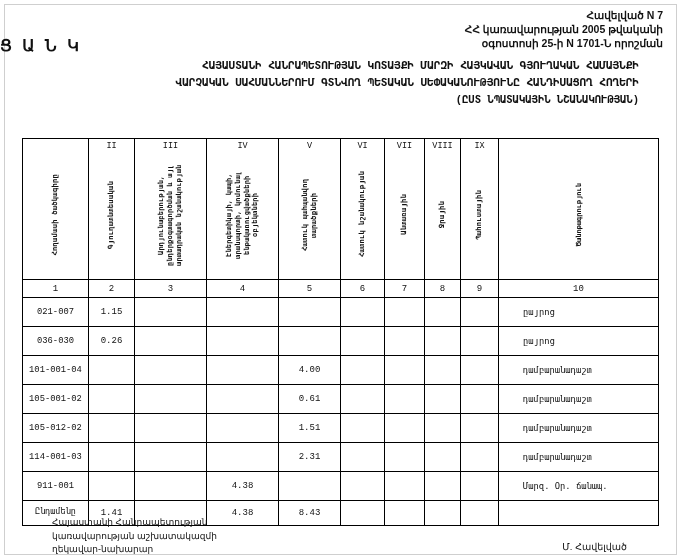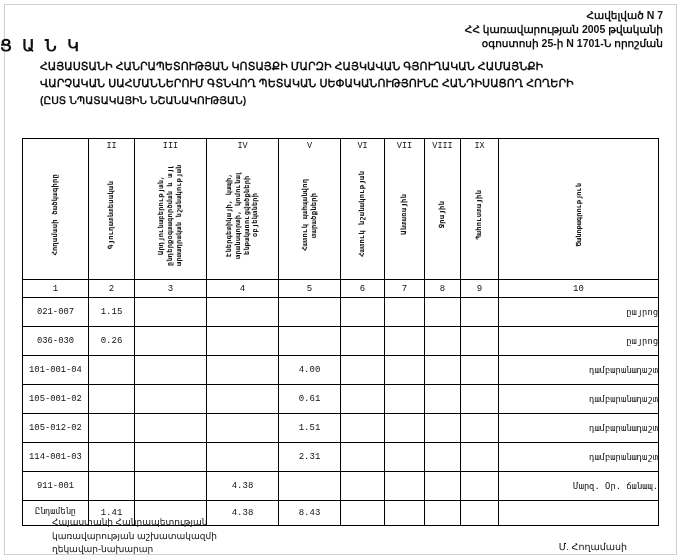--- a/index.html
+++ b/index.html
@@ -44,25 +44,25 @@
     font-size: 16px;
     font-weight: bold;
     letter-spacing: 3px;
     font-family: "Liberation Sans", sans-serif;
   }
   .title {
     position: absolute;
     top: 58px;
     left: 40px;
     right: 40px;
-    text-align: left;
+    text-align: right;
     font-size: 11px;
     font-weight: bold;
     line-height: 1.55;
-    font-family: Liberation Sans, sans-serif;
+    font-family: Liberation Mono, monospace;
   }
   .title .sub {
     font-weight: bold;
     font-size: 10.5px;
   }
 
   
   table.main {
     position: absolute;
     top: 138px;
@@ -129,22 +129,22 @@
     height: 28px;
     text-align: center;
     font-size: 9px;
   }
   tr.data td.code {
     font-size: 8.8px;
     line-height: 1.15;
     text-align: center;
   }
   tr.data td.note {
-    text-align: right;
-    padding-left: 2px;
+    text-align: left;
+    padding-left: 24px;
     font-size: 8.8px;
   }
   tr.total td { height: 24px; }
   tr.total td.code { font-size: 8.5px; }
 
   
   .footer {
     position: absolute;
     left: 52px;
     top: 516px;
@@ -344,15 +344,15 @@
       </tr>
     </tbody>
   </table>
 
   <div class="footer">
     <div>Հայաստանի Հանրապետության</div>
     <div>կառավարության աշխատակազմի</div>
     <div>ղեկավար-նախարար</div>
   </div>
 
-  <div class="signature">Մ. Հողամասի</div>
+  <div class="signature">Մ. Հավելված</div>
 
 </div>
 
 </body></html>

